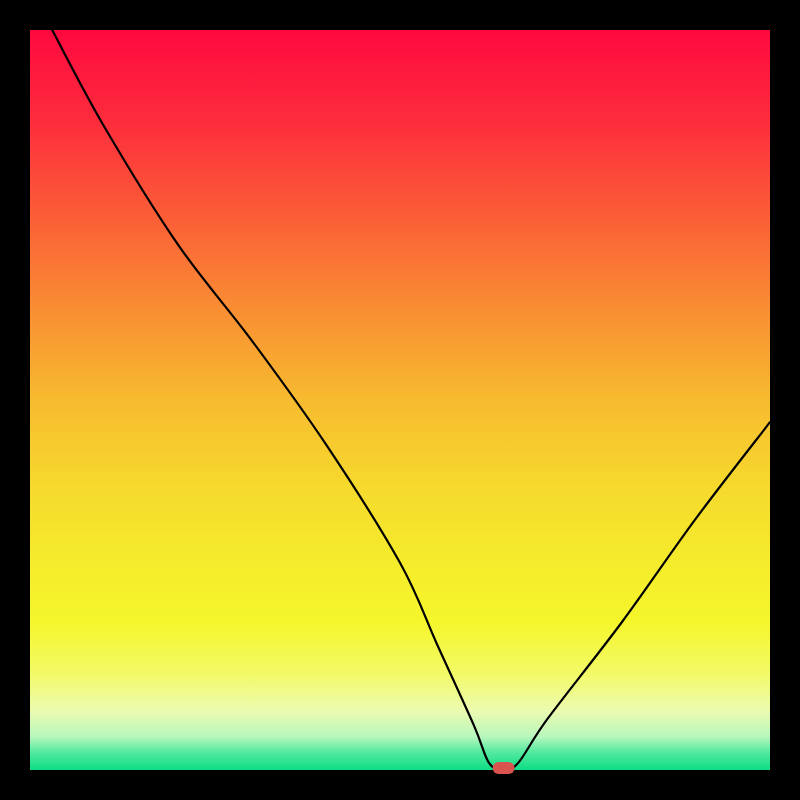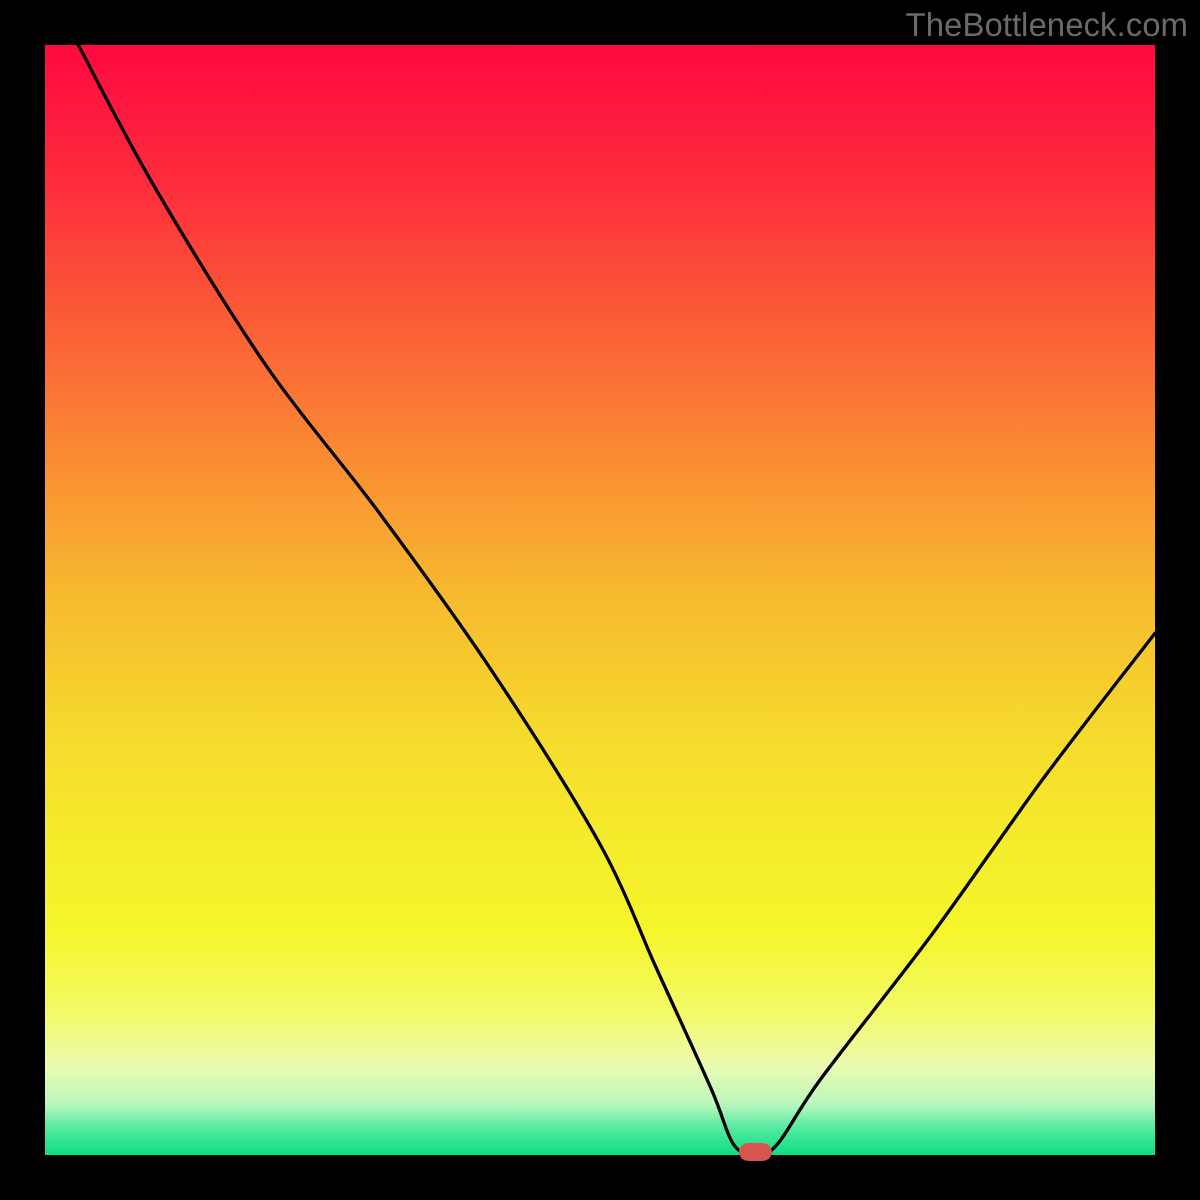--- a/index.html
+++ b/index.html
@@ -48,14 +48,13 @@
           <stop offset="95.5%" stop-color="#b7f7bd"></stop>
           <stop offset="97.5%" stop-color="#57eaa0"></stop>
           <stop offset="100%" stop-color="#0ddd84"></stop>
         </linearGradient>
     </defs>
     <rect id="bg-black" x="0" y="0" width="800" height="800" fill="#000"></rect>
     <rect id="plot-bg" fill="url(#bg-grad)" x="30" y="30" width="740" height="740"></rect>
     <path id="curve" fill="none" stroke="#000" stroke-width="2.2" stroke-linecap="round" stroke-linejoin="round" d="M 52.2 30 C 60.833333333333336 46.03333333333333, 83.03333333333333 90.43333333333334, 104 126.2 C 124.96666666666667 161.96666666666667, 153.33333333333334 208.83333333333334, 178 244.60000000000002 C 202.66666666666666 280.3666666666667, 227.33333333333334 307.5, 252 340.8 C 276.6666666666667 374.1, 301.3333333333333 407.40000000000003, 326 444.40000000000003 C 350.6666666666667 481.40000000000003, 381.5 529.5, 400 562.8 C 418.5 596.0999999999999, 424.66666666666674 617.0666666666666, 437.00000000000006 644.1999999999999 C 449.33333333333337 671.3333333333333, 465.3666666666667 705.8666666666666, 474 725.5999999999999 C 482.6333333333333 745.3333333333333, 483.8666666666667 755.2, 488.8 762.6 C 493.73333333333335 770, 498.6666666666667 770, 503.6 770 C 508.53333333333336 770, 511.0000000000001 771.2333333333333, 518.4000000000001 762.6 C 525.8000000000001 753.9666666666667, 530.7333333333333 741.6333333333332, 548 718.1999999999999 C 565.2666666666667 694.7666666666667, 597.3333333333334 655.3, 622 622 C 646.6666666666666 588.7, 671.3333333333334 551.6999999999998, 696 518.3999999999999 C 720.6666666666666 485.09999999999985, 757.6666666666666 438.23333333333335, 770 422.20000000000005"></path>
     <rect id="marker" rx="6" ry="6" height="12" width="22" x="492.6" y="762" fill="#d9534f"></rect>
   </svg>
-  <div class="watermark">TheBottleneck.com</div>
 </div>
 
 </body></html>

